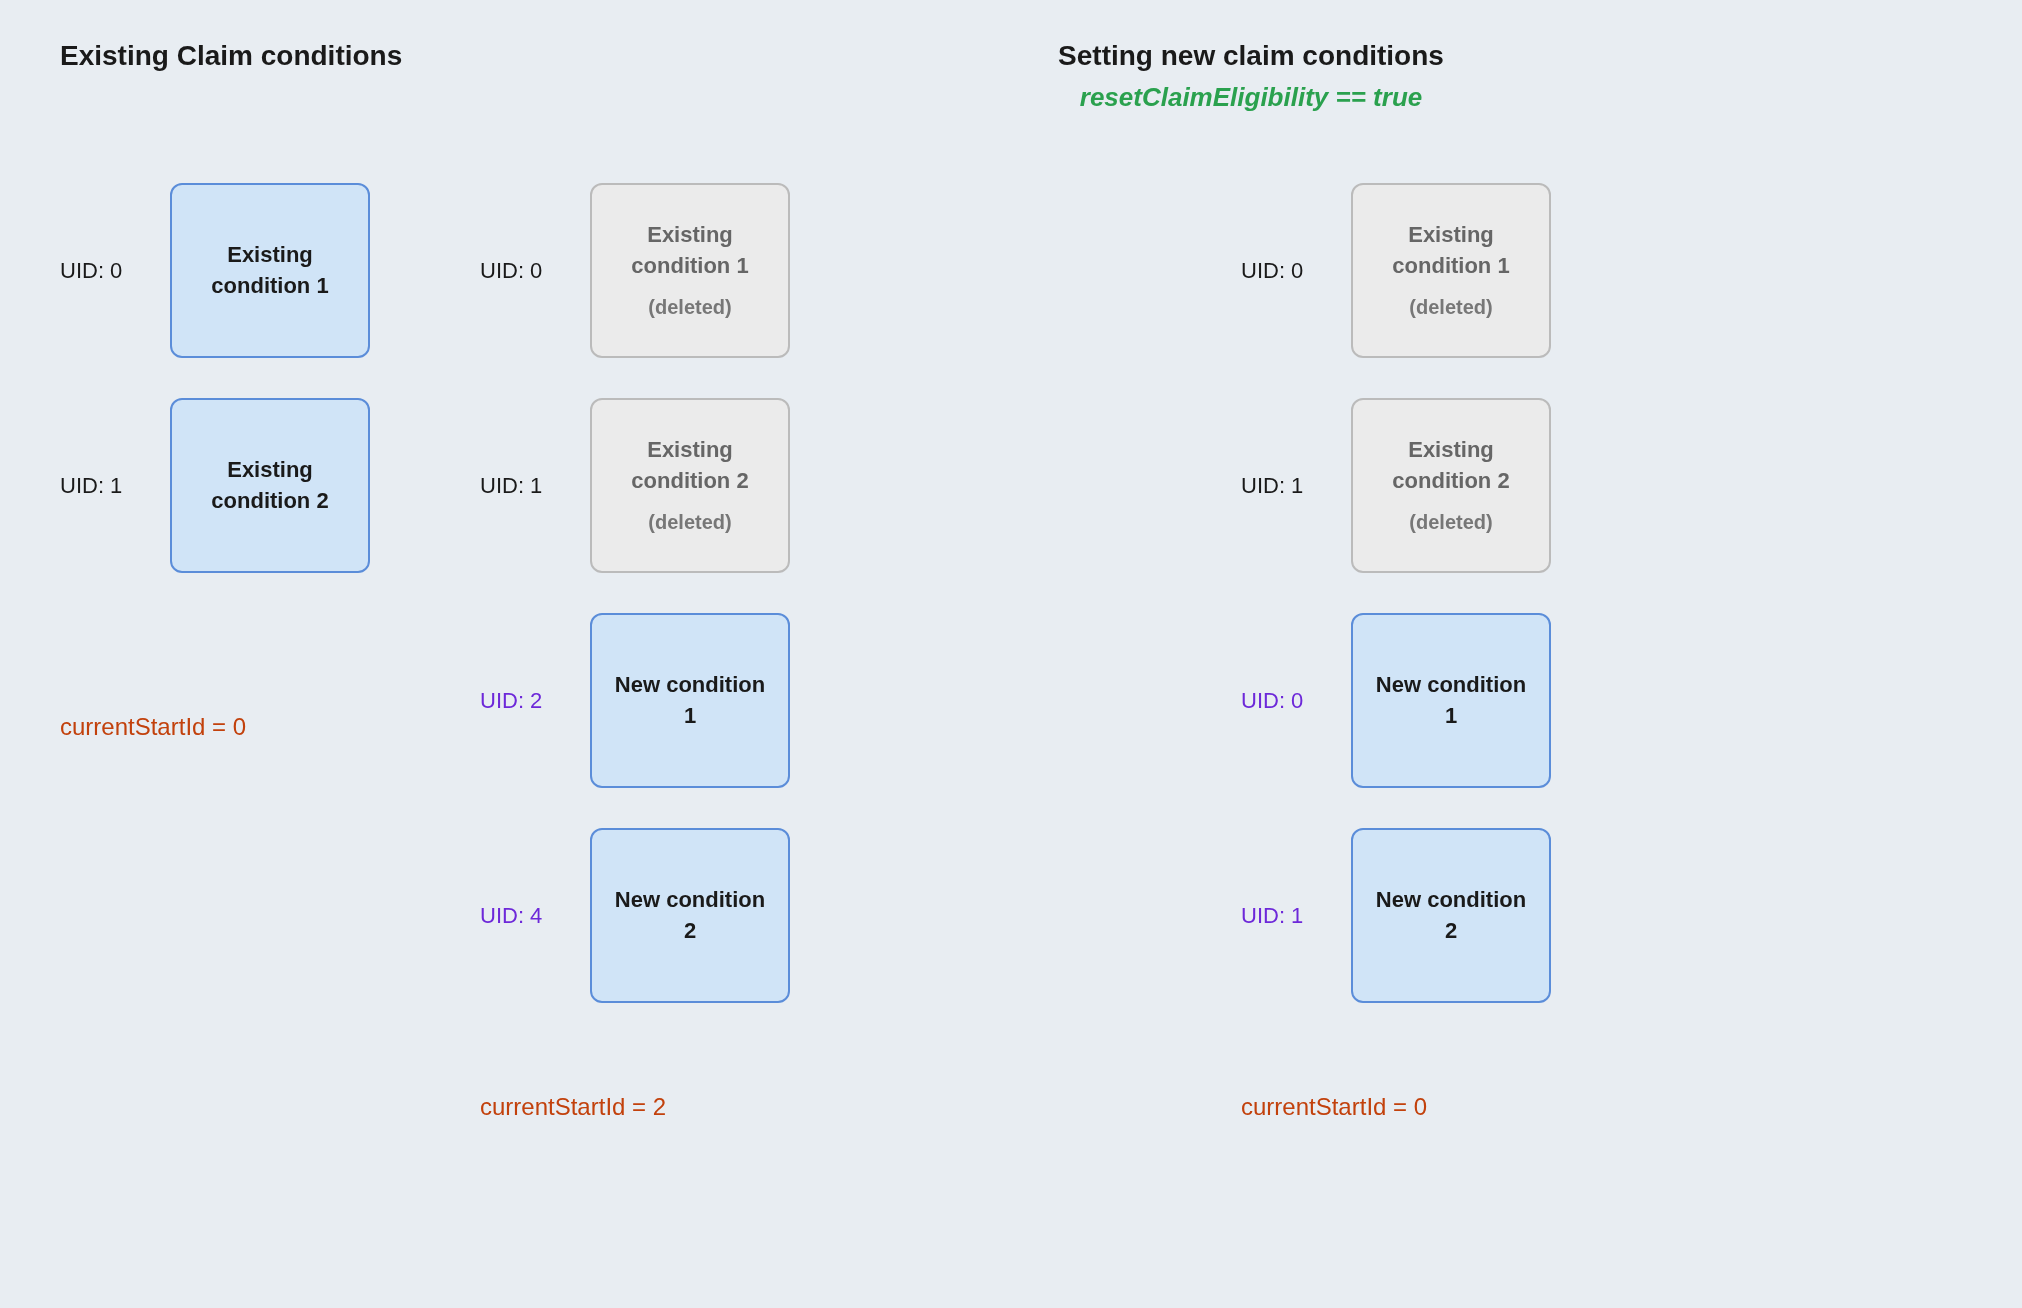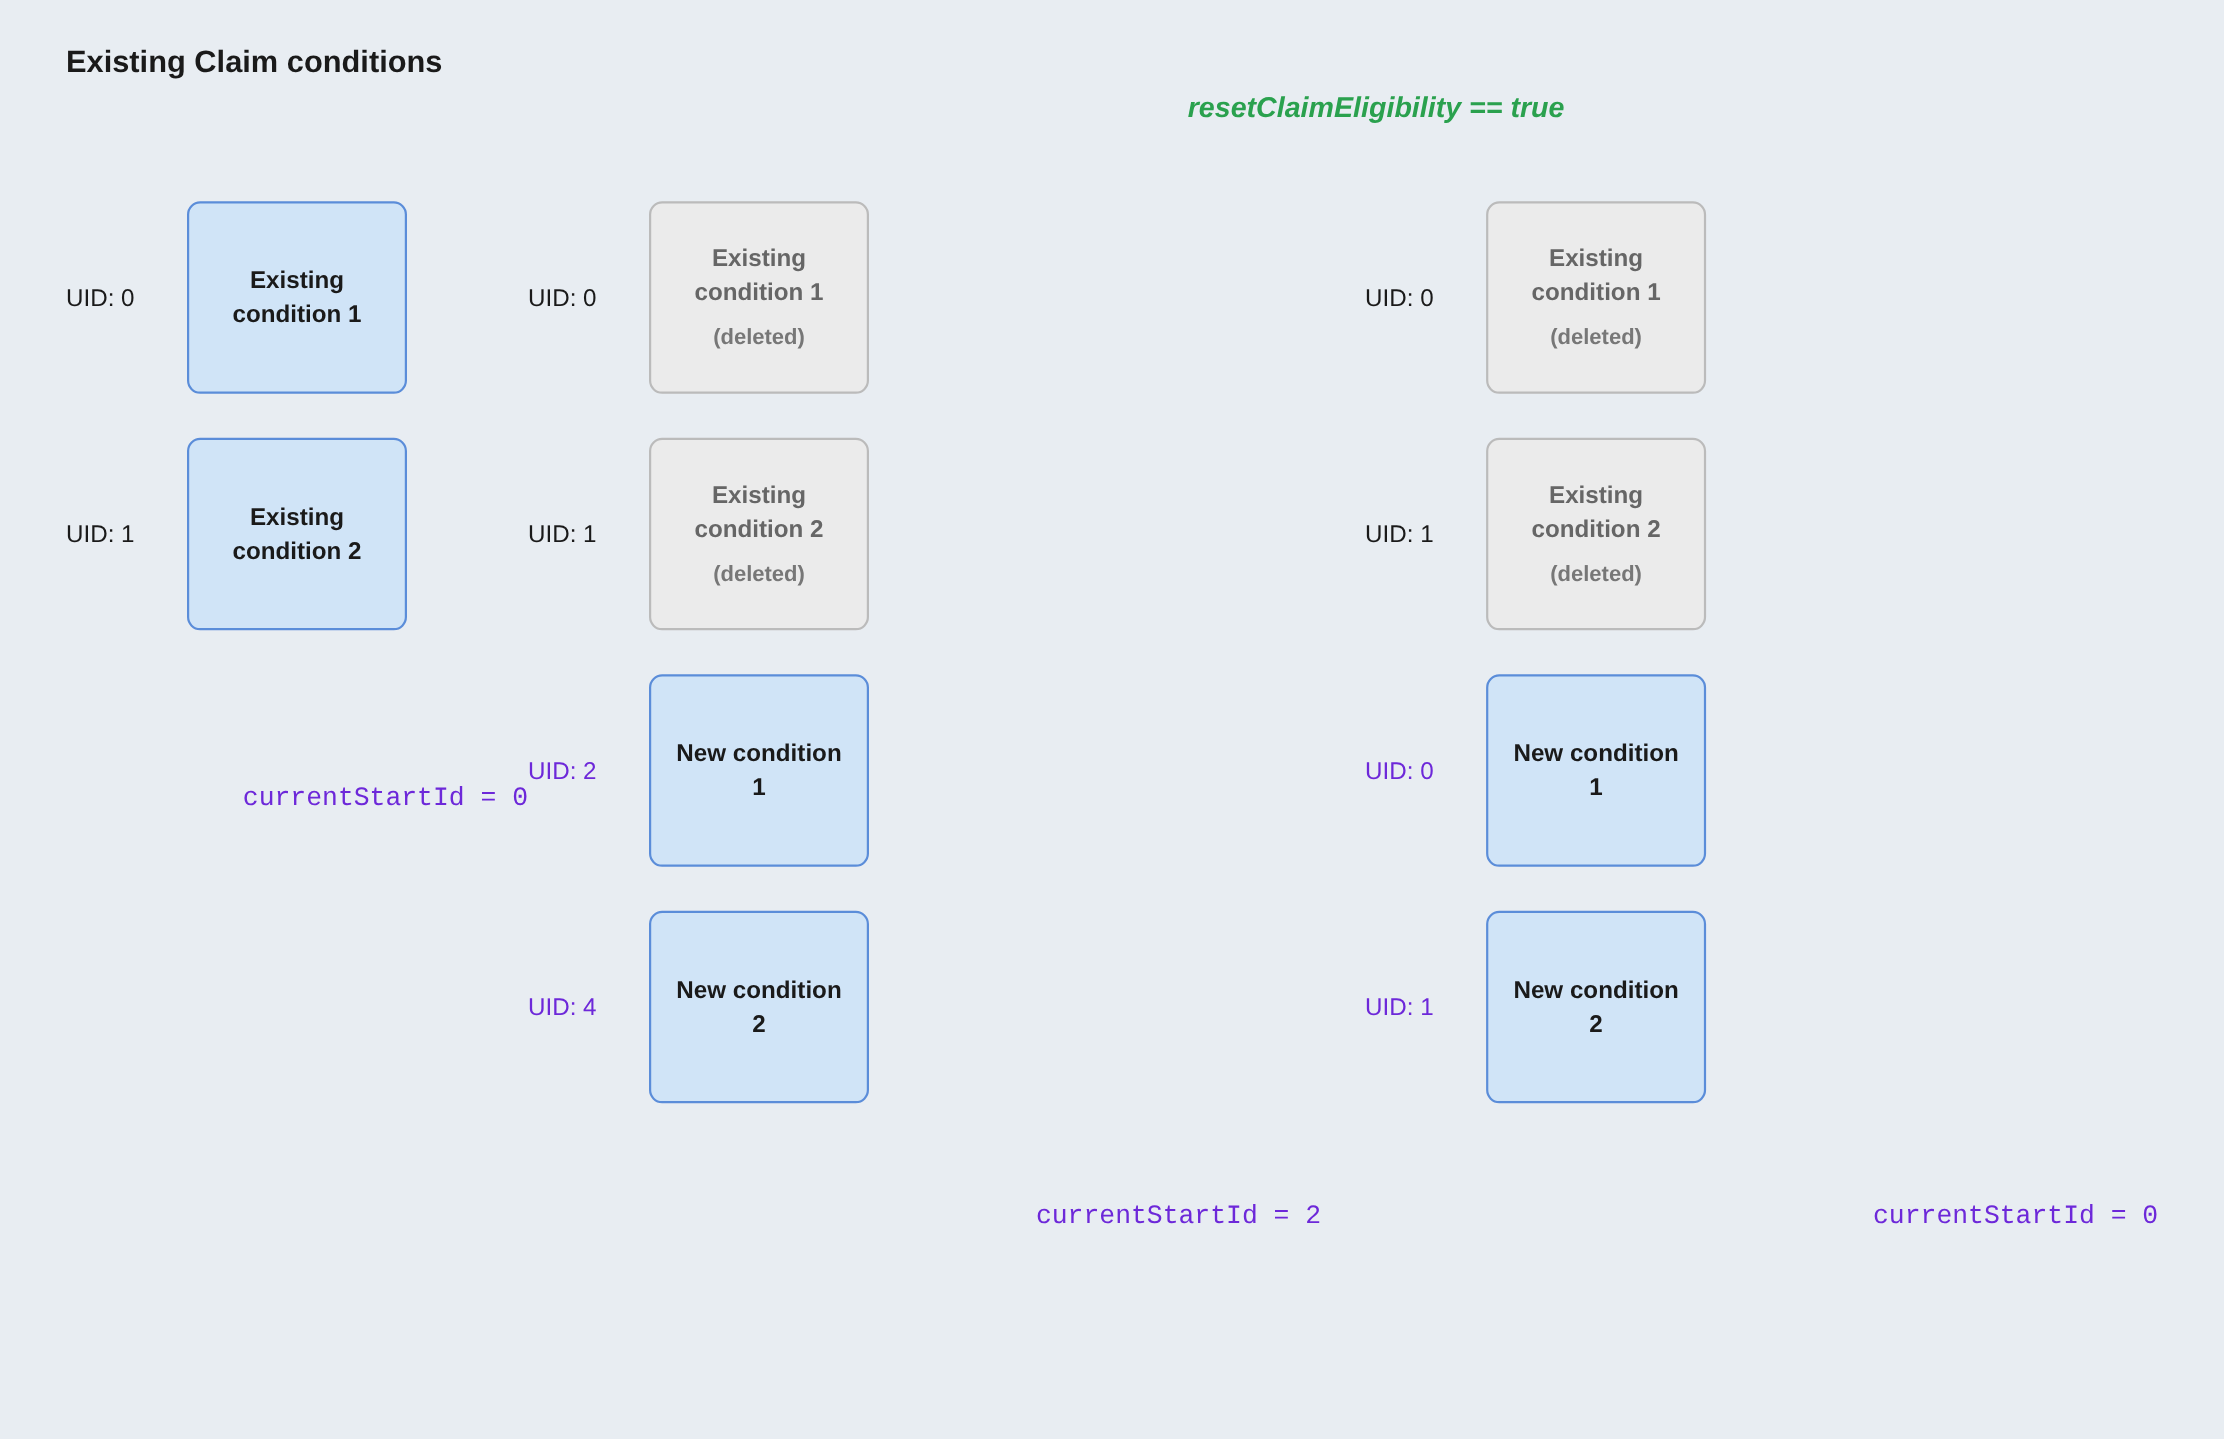--- a/index.html
+++ b/index.html
@@ -117,25 +117,24 @@
     }
 
     .box-gray-deleted {
       background-color: #ebebeb;
       border: 2px solid #bbbbbb;
       color: #666666;
     }
 
     .current-start-label {
       font-size: 24px;
-      color: #6d28d9;
+      color: #c2410c;
       margin-top: 20px;
       margin-bottom: 10px;
-      text-align: right;
-      font-family: Liberation Mono, monospace;
+      text-align: left;
     }
 
     
     .right-panels {
       flex: 1;
       display: flex;
       gap: 0;
     }
 
     .panel-col {
@@ -153,20 +152,21 @@
       font-size: 20px;
       color: #777;
       font-style: normal;
     }
   </style>
 </head>
 <body>
 
 <div class="page-title-row">
   <div class="section-title existing-title">Existing Claim conditions</div>
+  <div class="section-title setting-title">Setting new claim conditions</div>
 </div>
 
 <div class="header-row">
   <div class="header-spacer"></div>
   <div class="header-col">
     <span class="reset-true">resetClaimEligibility == true</span>
   </div>
 </div>
 
 <div class="main-content">

